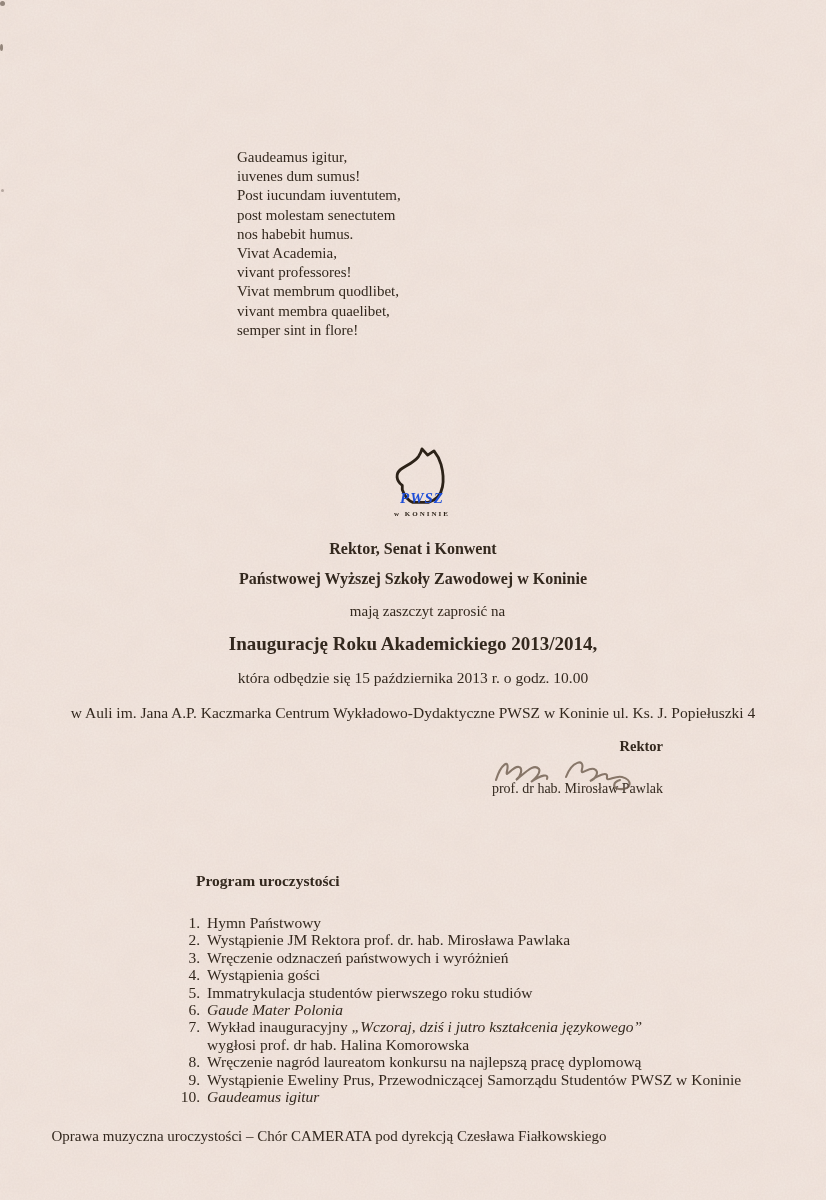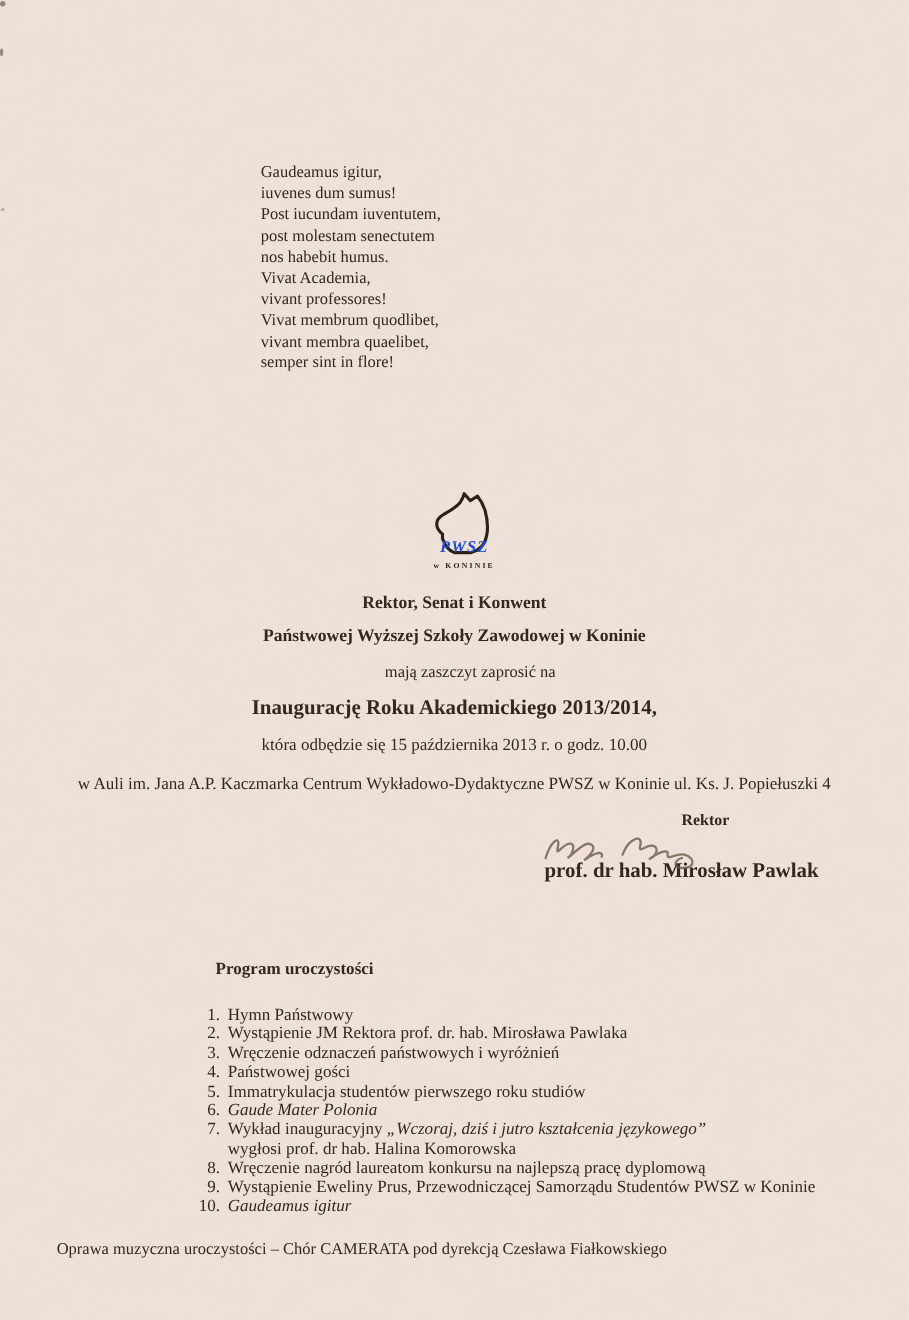--- a/index.html
+++ b/index.html
@@ -42,21 +42,21 @@
   .inv-2 { top:570px; font-weight:bold; font-size:16px; }
   .inv-3 { top:603px; font-size:15px;padding-left:29px; }
   .inv-4 { top:633px; font-weight:bold; font-size:19px; }
   .inv-5 { top:669px; font-size:15.5px; }
   .inv-6 { top:704px; font-size:15.5px; }
 
   
   .signature { position:absolute; top:738px; left:478px; width:185px; text-align:right; }
   .signature .sig-title { font-weight:bold; font-size:14.5px; }
   .signature .scribble { position:absolute; top:8px; left:8px; pointer-events:none; }
-  .signature .sig-name { margin-top:26px; font-weight:bold; font-size:19px; white-space:nowrap;margin-left:17px; }
+  .signature .sig-name { margin-top:26px; font-weight:normal; font-size:14px; white-space:nowrap; }
 
   
   .program-heading { position:absolute; top:872px; left:196px; font-weight:bold; font-size:15.5px; }
   .program-list { position:absolute; top:914px; left:174px; width:600px; list-style:none; }
   .program-list li { display:flex; font-size:15.5px; line-height:17.4px; }
   .program-list .num { width:26px; text-align:right; margin-right:7px; flex-shrink:0; }
   .program-list .it { font-style:italic; }
 
   
   .footer { position:absolute; top:1128px; left:0; width:658px; text-align:center; font-size:15px; }
@@ -144,21 +144,21 @@
     <li>
       <span class="num">2.</span>
       <span class="txt">Wystąpienie JM Rektora prof. dr. hab. Mirosława Pawlaka</span>
     </li>
     <li>
       <span class="num">3.</span>
       <span class="txt">Wręczenie odznaczeń państwowych i wyróżnień</span>
     </li>
     <li>
       <span class="num">4.</span>
-      <span class="txt">Państwowej gości</span>
+      <span class="txt">Wystąpienia gości</span>
     </li>
     <li>
       <span class="num">5.</span>
       <span class="txt">Immatrykulacja studentów pierwszego roku studiów</span>
     </li>
     <li>
       <span class="num">6.</span>
       <span class="txt it">Gaude Mater Polonia</span>
     </li>
     <li>

